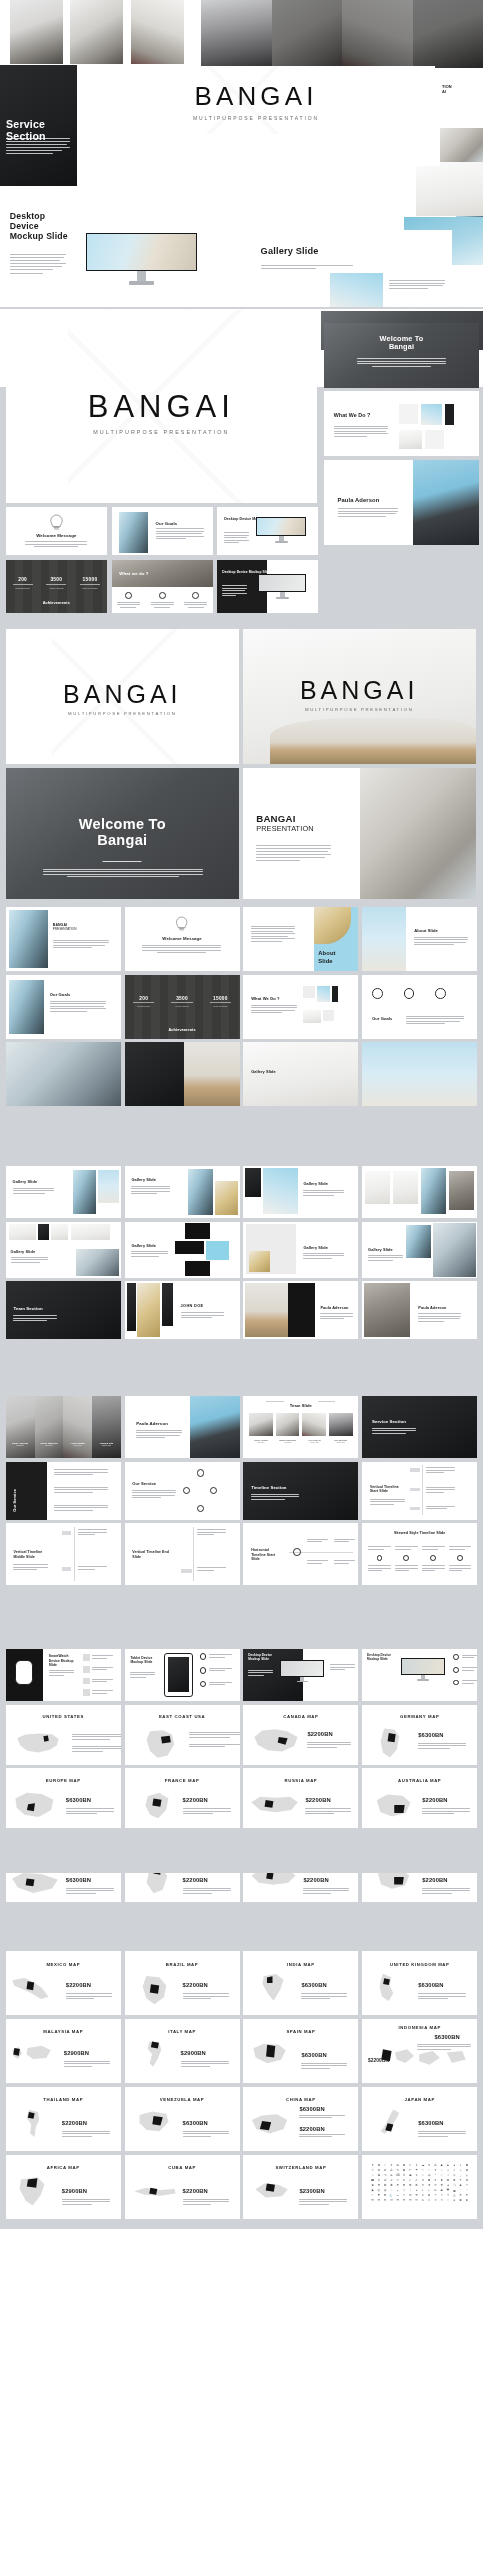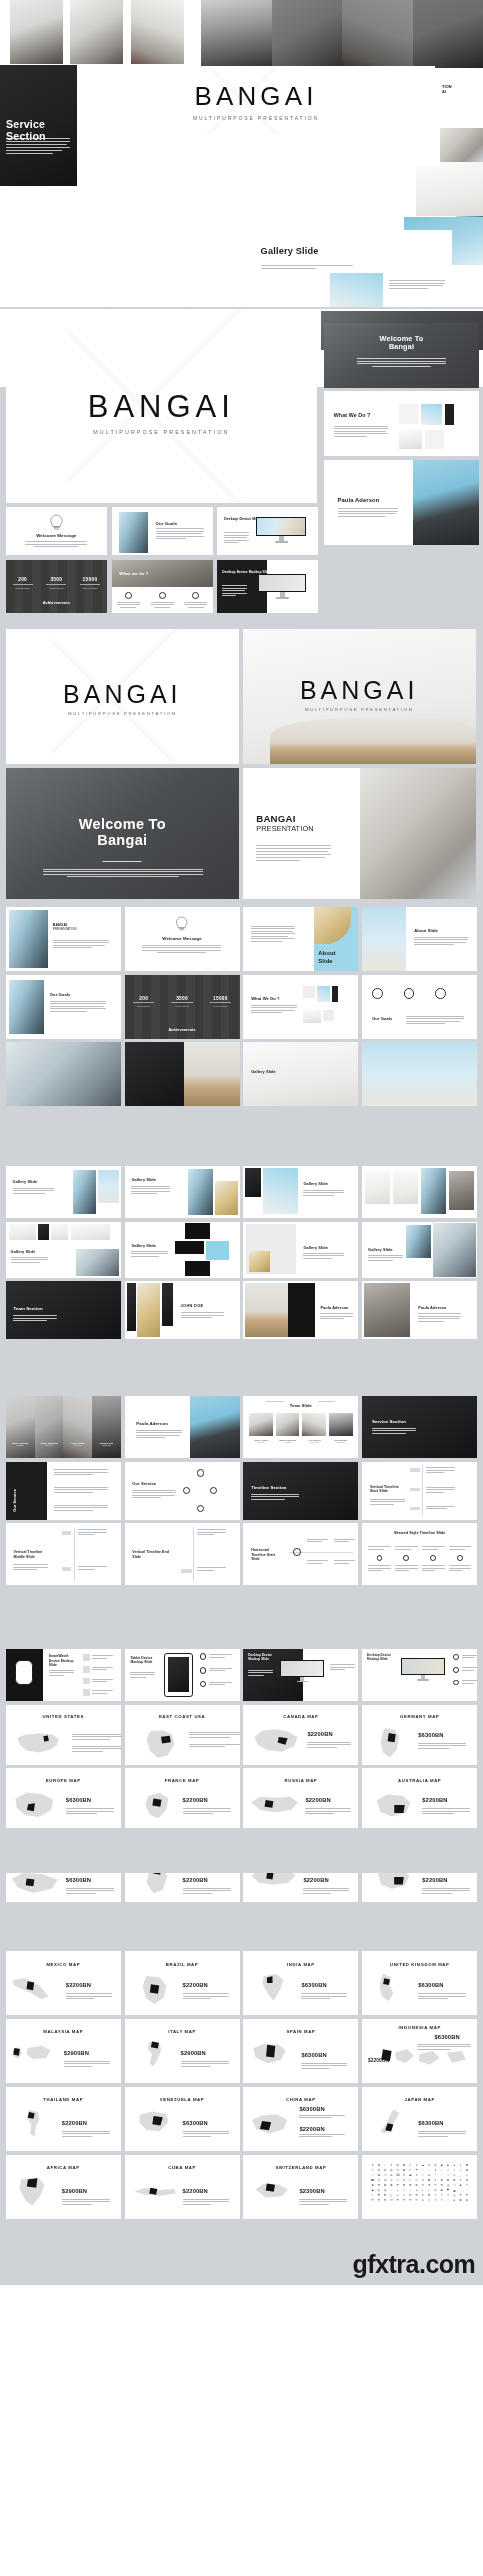--- a/index.html
+++ b/index.html
@@ -150,20 +150,41 @@
     </div>
 
     <div class="slide" style="position:absolute;left:77px;top:66px;width:358px;height:68px;background:#fff;">
       <div class="wm-diamond"></div>
       <div style="position:absolute;left:0;right:0;top:17.4px;text-align:center;">
         <div class="ttl-big" style="font-size:26px;line-height:27px;">BANGAI</div>
         <div class="ttl-sub" style="font-size:5px;margin-top:4.8px;">MULTIPURPOSE PRESENTATION</div>
       </div>
     </div>
 
+    <div class="slide" style="position:absolute;left:0;top:190px;width:319px;height:116px;background:#fff;">
+      <div style="position:absolute;left:9.7px;top:21px;">
+        <div class="hdr" style="font-size:8.7px;line-height:10.2px;">Desktop</div>
+        <div class="hdr" style="font-size:8.7px;line-height:10.2px;">Device</div>
+        <div class="hdr" style="font-size:8.7px;line-height:10.2px;">Mockup Slide</div>
+      </div>
+      <div class="lines xs" style="position:absolute;left:9.7px;top:64px;width:56px;">
+        <i style="width:100%"></i>
+          <i style="width:97%"></i>
+          <i style="width:90%"></i>
+        <i style="width:100%"></i>
+          <i style="width:94%"></i>
+          <i style="width:78%"></i>
+          <i style="width:60%"></i>
+      </div>
+      <div class="mon" style="position:absolute;left:86px;top:43px;width:111px;">
+        <div class="scr" style="height:38px;"></div>
+        <div class="neck" style="width:8.7px;height:9.7px;"></div>
+        <div class="base" style="width:25px;height:3.9px;"></div>
+      </div>
+    </div>
 
     <div class="slide" style="position:absolute;left:249px;top:230px;width:203px;height:79px;background:#fff;">
       <div style="position:absolute;left:11.6px;top:15.5px;">
         <div class="hdr" style="font-size:9.2px;">Gallery Slide</div>
       </div>
       <div class="lines tiny" style="position:absolute;left:11.6px;top:35px;width:92px;">
         <i style="width:100%"></i>
           <i style="width:60%"></i>
       </div>
       <div class="ph ph-sky2" style="position:absolute;left:81px;top:43px;width:53px;height:37px;"></div>
@@ -1660,18 +1681,15 @@
             <span>♗</span>
             <span>♘</span>
             <span>♙</span>
             <span>♚</span>
             <span>♛</span>
         </div>
       </div>
     </div>
   </div>
 
-  <div style="position:relative;width:483px;height:56px;background:#cfd2d6;">
-    <div class="watermark">gfxtra.com</div>
-  </div>
 
 </div>
 
 
 </body></html>

